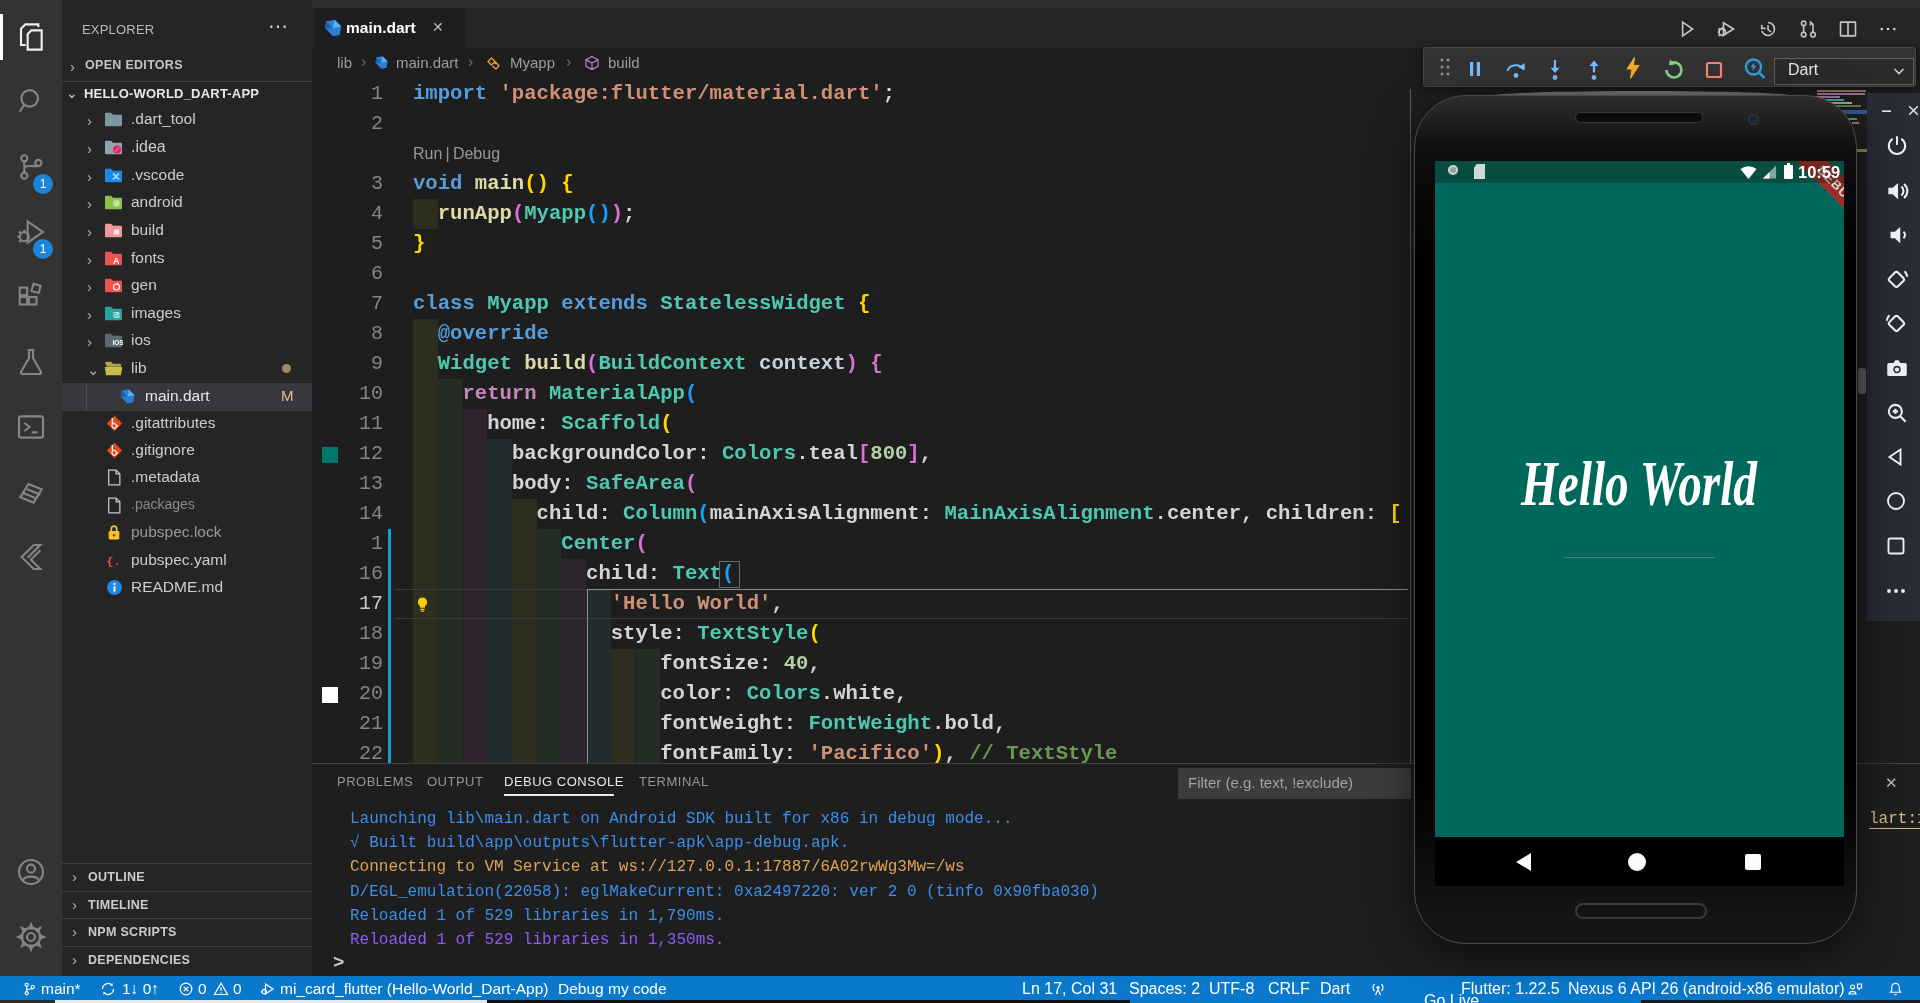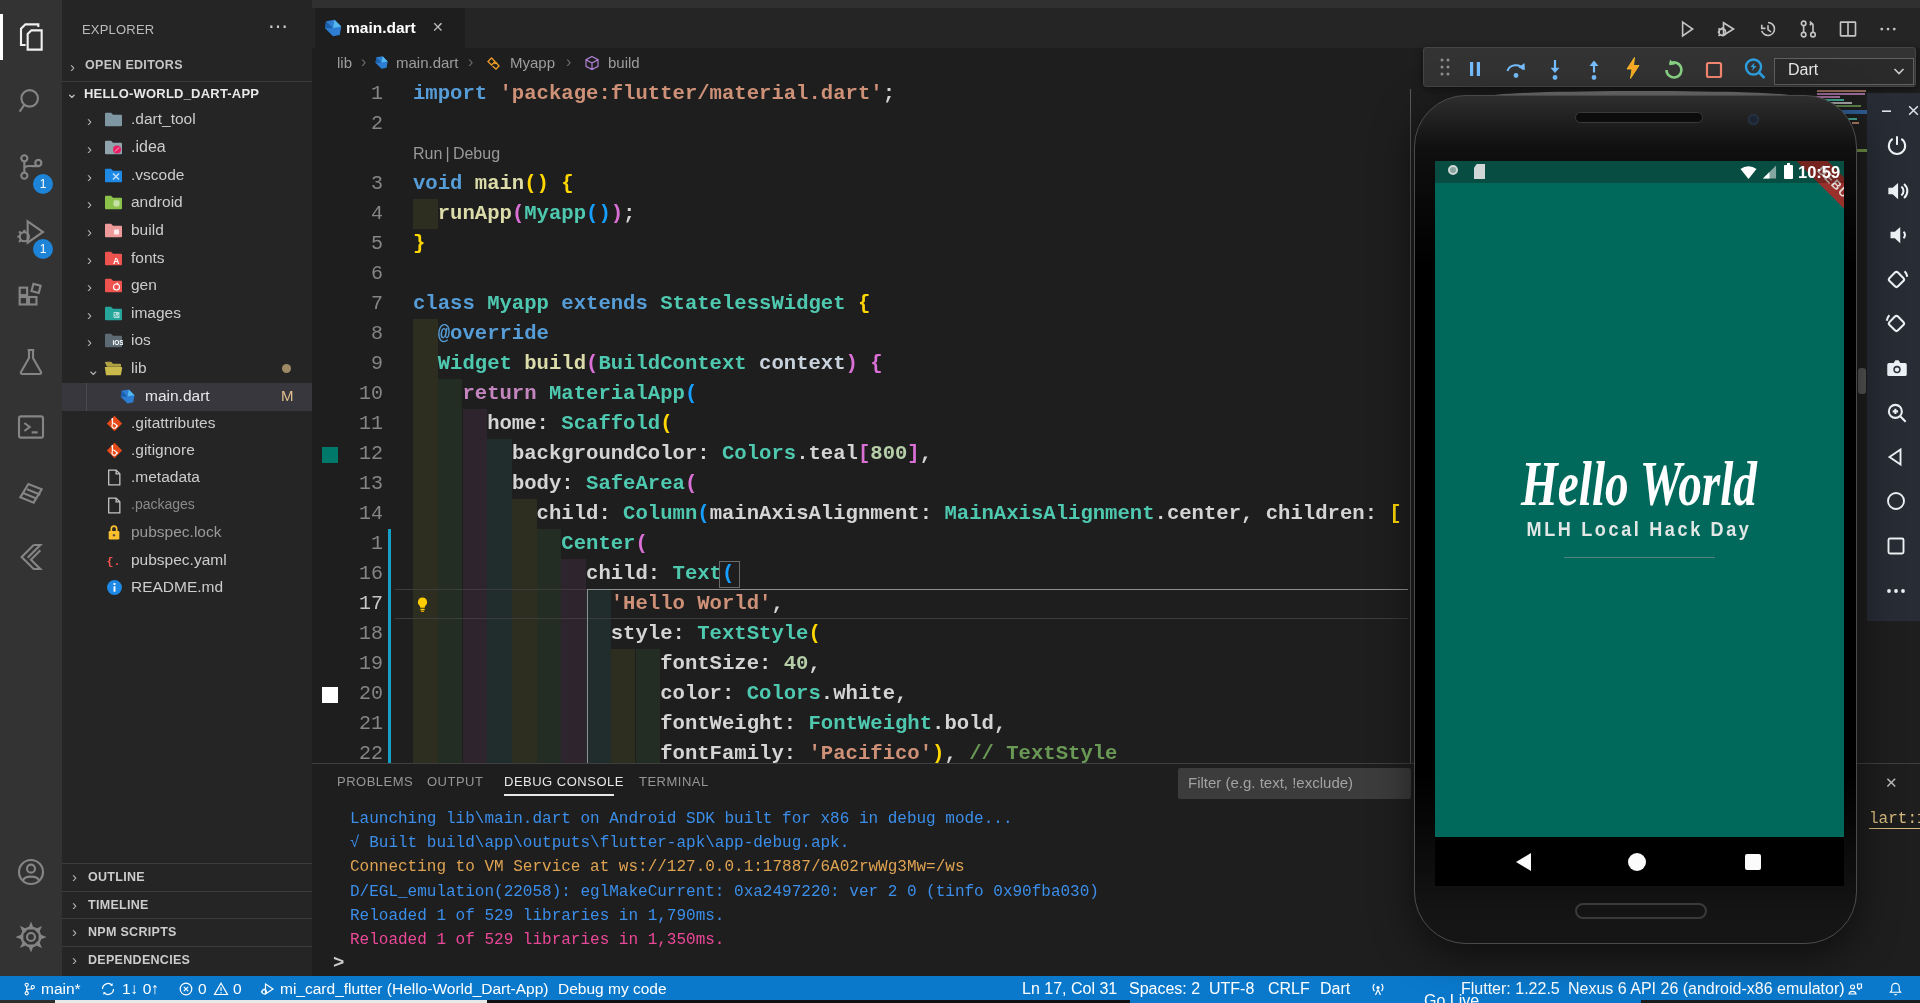--- a/index.html
+++ b/index.html
@@ -252,21 +252,21 @@
 <div class="a" style="left:504px;top:774px;font-size:13px;letter-spacing:0.5px;color:#e7e7e7;">DEBUG CONSOLE</div>
 <div class="a" style="left:504px;top:794px;width:110px;height:2px;background:#e7e7e7;"></div>
 <div class="a" style="left:639px;top:774px;font-size:13px;letter-spacing:0.5px;color:#969696;">TERMINAL</div>
 <div class="a" style="left:1178px;top:768px;width:233px;height:31px;background:#3c3c3c;border-radius:2px;"></div>
 <div class="a" style="left:1188px;top:774px;font-size:15px;color:#a2a2a2;">Filter (e.g. text, !exclude)</div>
 <div class="con" style="left:350px;top:807.0px;color:#3b8eea;">Launching lib\main.dart on Android SDK built for x86 in debug mode...</div>
 <div class="con" style="left:350px;top:831.2px;color:#3b8eea;">√ Built build\app\outputs\flutter-apk\app-debug.apk.</div>
 <div class="con" style="left:350px;top:855.4px;color:#dfa352;">Connecting to VM Service at ws://127.0.0.1:17887/6A02rwWg3Mw=/ws</div>
 <div class="con" style="left:350px;top:879.6px;color:#3b8eea;">D/EGL_emulation(22058): eglMakeCurrent: 0xa2497220: ver 2 0 (tinfo 0x90fba030)</div>
 <div class="con" style="left:350px;top:903.8px;color:#3b8eea;">Reloaded 1 of 529 libraries in 1,790ms.</div>
-<div class="con" style="left:350px;top:928.0px;color:#ec4899;">Reloaded 1 of 529 libraries in 1,350ms.</div>
+<div class="con" style="left:350px;top:928.0px;color:#8b5cf6;">Reloaded 1 of 529 libraries in 1,350ms.</div>
 <div class="a" style="left:333px;top:952px;font-family:'Liberation Mono',monospace;font-size:19px;color:#cccccc;font-weight:bold;">&gt;</div>
 <div class="a" style="left:1885px;top:774px;font-size:15px;color:#bbbbbb;">✕</div>
 <div class="a" style="left:1869px;top:810px;font-family:'Liberation Mono',monospace;font-size:16px;color:#d7ba7d;"><span style="border-bottom:1px solid #d7ba7d;">lart:1</span></div>
 <div class="a" style="left:0px;top:0px;width:62px;height:1003px;background:#333333;"></div>
 <div class="a" style="left:0px;top:14px;width:3px;height:46px;background:#ffffff;"></div>
 <div class="a" style="left:15px;top:21px;">
     <svg width="32" height="32" viewBox="0 0 24 24">
       <path d="M17.5 4.5 V2.5 H7.8 L4.5 5.8 V18 H8" style="stroke:#f0f0f0;stroke-width:1.6;fill:none"></path>
       <path d="M20 7 H12.3 L9.5 9.8 V21.5 H20 Z" style="stroke:#f0f0f0;stroke-width:1.6;fill:none"></path>
     </svg>
@@ -745,24 +745,19 @@
         </svg>
       </div>
       <div class="a" style="left:349px;top:3.5px;width:9px;height:14px;background:#fff;border-radius:1px;"></div>
       <div class="a" style="left:352px;top:2px;width:3px;height:2px;background:#fff;"></div>
       <div class="a" style="left:363px;top:1.5px;font-size:16.5px;color:#fff;font-weight:bold;">10:59</div>
       <div class="a" style="left:0;top:280px;width:409px;height:80px;">
         <svg width="409" height="80">
           <text x="204" y="64" text-anchor="middle" font-family="Liberation Serif" font-style="italic" font-weight="bold" font-size="63" fill="#ffffff" textLength="236" lengthAdjust="spacingAndGlyphs">Hello World</text>
         </svg>
       </div>
-      <div class="a" style="left:0;top:356px;width:409px;height:26px;">
-        <svg width="409" height="26">
-          <text x="204" y="19" text-anchor="middle" font-family="Liberation Sans" font-weight="bold" font-size="20.5" fill="#e2e7e6" letter-spacing="3" textLength="225" lengthAdjust="spacingAndGlyphs">MLH Local Hack Day</text>
-        </svg>
-      </div>
       <div class="a" style="left:129px;top:396px;width:151px;height:1px;background:#4e8379;"></div>
       <div class="a" style="left:0;top:676px;width:409px;height:49px;background:#000;"></div>
       <div class="a" style="left:81px;top:692px;width:0;height:0;border-top:9px solid transparent;border-bottom:9px solid transparent;border-right:15px solid #fbfbfb;"></div>
       <div class="a" style="left:193px;top:692px;width:18px;height:18px;border-radius:50%;background:#fbfbfb;"></div>
       <div class="a" style="left:310px;top:693px;width:16px;height:16px;background:#fbfbfb;border-radius:2px;"></div>
     </div>
     <div class="a" style="left:160px;top:807px;width:132px;height:16px;border-radius:9px;background:#141414;border:2px solid #3a3a3a;"></div>
   </div>
 </body></html>

